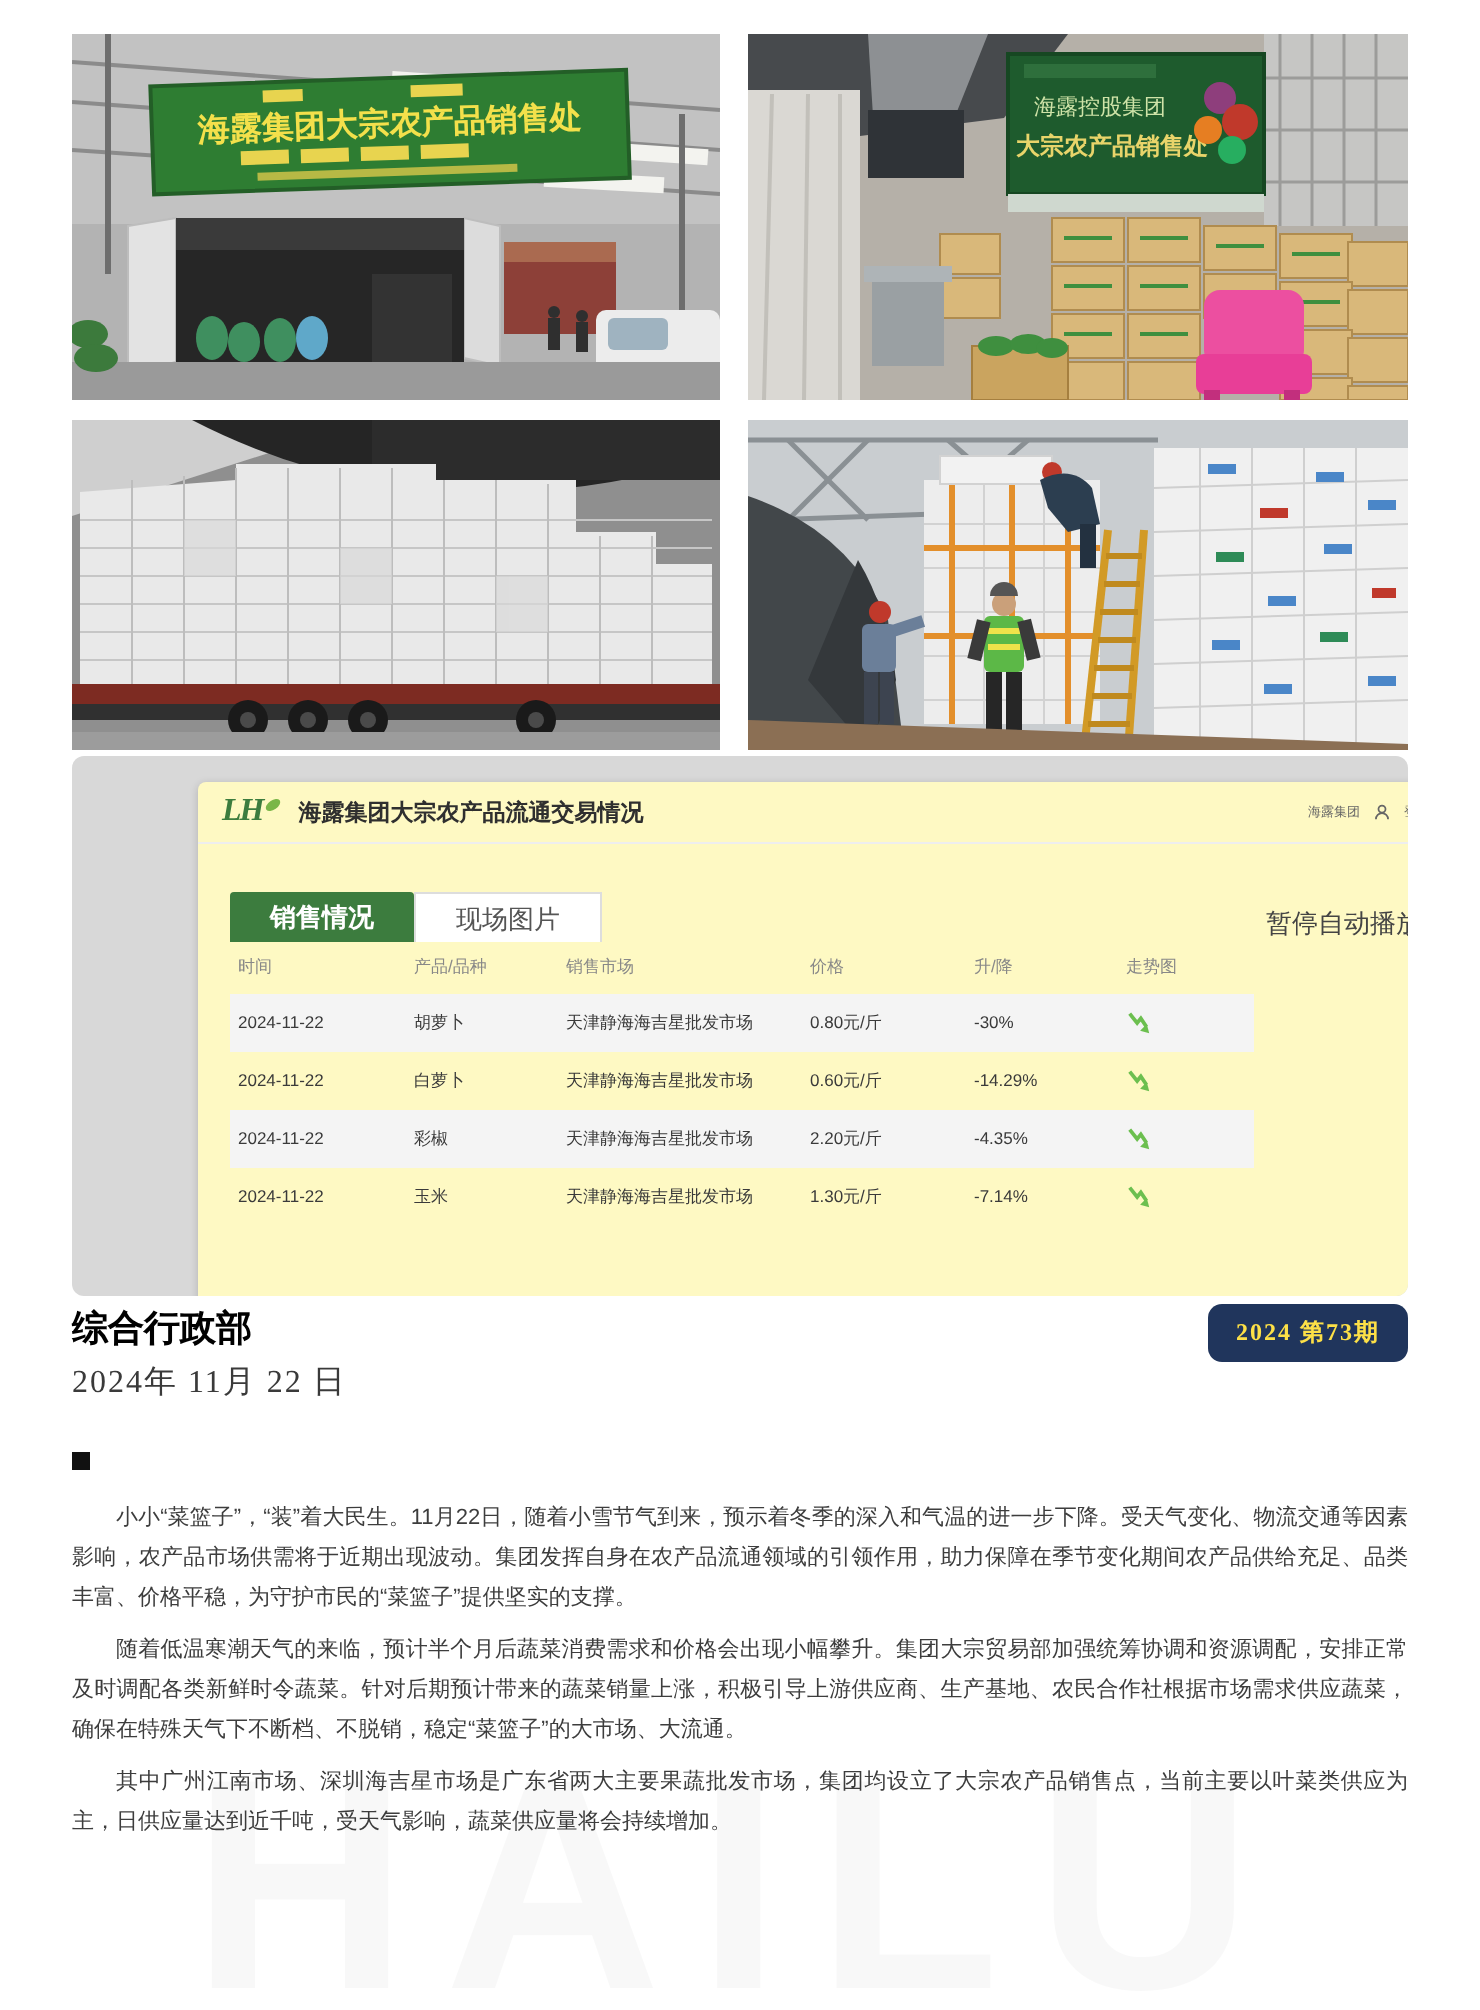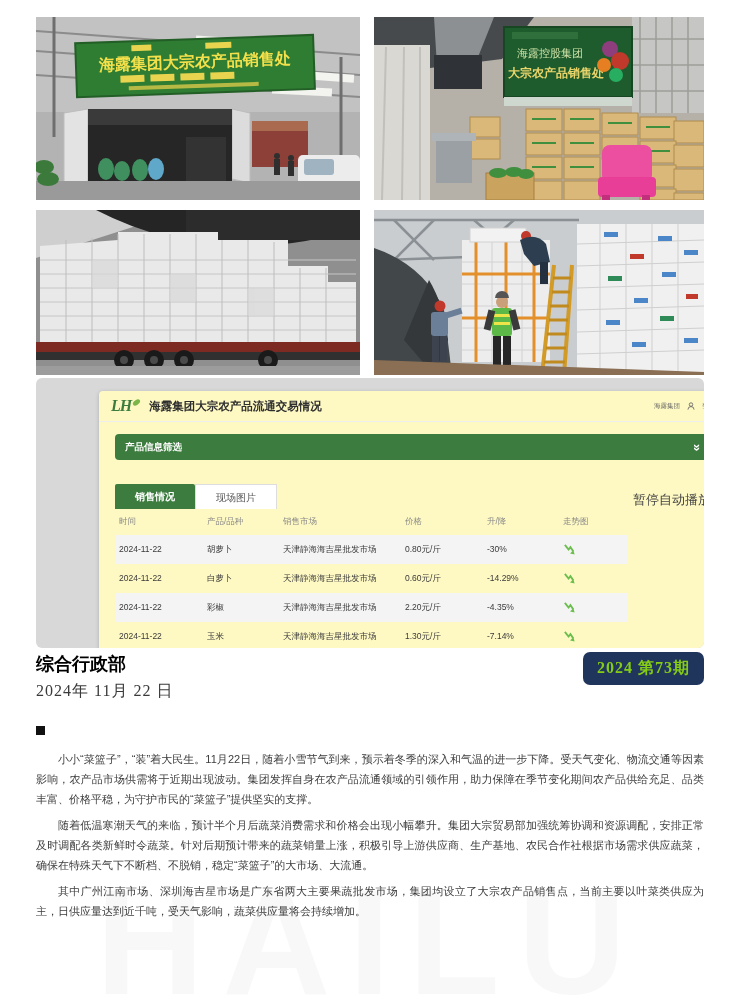--- a/index.html
+++ b/index.html
@@ -24,39 +24,39 @@
   .logo .leaf{width:9px;height:9px;margin-left:1px;margin-top:-8px;}
   .dash-title{font-size:11.5px;font-weight:bold;color:#2f2f2f;margin-left:8px;}
   .dash-nav{margin-left:auto;display:flex;align-items:center;gap:7px;}
   .dash-nav .nav-txt{font-size:6.5px;color:#666;}
   .dash-nav svg{width:8px;height:8px;}
   .filter-bar{margin:12px 16px 0;height:26px;background:#3c7c3e;border-radius:4px;
     display:flex;align-items:center;padding:0 10px;color:#fff;}
   .filter-bar .flabel{font-size:9.5px;font-weight:bold;}
   .filter-bar .chev{margin-left:auto;font-size:13px;font-weight:bold;transform:rotate(90deg);line-height:1;cursor:pointer;}
   .tabs-row{margin:24px 16px 0;display:flex;align-items:flex-end;}
-  .tab{height:25px;line-height:25px;text-align:center;font-size:10px;padding:0 20px;box-sizing:border-box;font-family:Liberation Serif, serif;}
+  .tab{height:25px;line-height:25px;text-align:center;font-size:13px;padding:0 20px;box-sizing:border-box;font-family:Liberation Serif, serif;}
   .tab.active{background:#3c7c3e;color:#fff;font-weight:bold;border-radius:2px 2px 0 0;}
   .tab.idle{background:#fff;color:#555;border:1px solid #ddd;border-bottom:none;}
   .autoplay{margin-left:auto;font-size:13px;color:#444;cursor:pointer;}
   table.dtable{border-collapse:collapse;margin:0 16px;width:512px;table-layout:fixed;font-size:8.5px;}
   table.dtable col.c1{width:88px}table.dtable col.c2{width:76px}table.dtable col.c3{width:122px}
   table.dtable col.c4{width:82px}table.dtable col.c5{width:76px}table.dtable col.c6{width:68px}
   table.dtable th{height:26px;font-weight:normal;color:#888;text-align:left;padding:0 4px;}
   table.dtable td{height:29px;color:#3a3a3a;padding:0 4px;line-height:1.3;}
   table.dtable tr.stripe{background:#f4f4f4;}
   td.pct{color:#6cbf4f;}
   .trend{width:13px;height:13px;display:block;}
 
   
   .issue-row{position:absolute;left:36px;top:652px;width:668px;display:flex;align-items:flex-start;}
   .dept{font-family:"Liberation Serif","DejaVu Serif",serif;font-weight:bold;font-size:18px;color:#000000;}
   .issue-date{font-family:"Liberation Serif","DejaVu Serif",serif;font-size:16px;color:#3a3a3a;margin-top:5px;letter-spacing:1px;}
-  .issue-badge{margin-left:auto;background:#20355c;color:#84cc16;border-radius:7px;
-    font-family:"Liberation Serif","DejaVu Serif",serif;font-weight:bold;font-size:16px;
+  .issue-badge{margin-left:auto;background:#20355c;color:#fde047;border-radius:7px;
+    font-family:"Liberation Serif","DejaVu Serif",serif;font-weight:bold;font-size:12px;
     padding:6px 14px;letter-spacing:1px;}
 
   
   .article{position:absolute;left:36px;top:726px;width:668px;}
   .article-title{display:flex;align-items:center;gap:10px;margin-bottom:14px;}
   .bullet{width:9px;height:9px;background:#111;}
   .article-title h1{margin:0;font-size:20px;font-weight:bold;color:#111;letter-spacing:.5px;}
   .article p{margin:0 0 6px;font-size:11px;line-height:1.82;color:#3d3d3d;
     text-align:justify;text-indent:2em;}
   .watermark{position:absolute;left:0;top:130px;width:668px;text-align:center;
@@ -390,24 +390,20 @@
         <span class="dash-nav">
           <span class="nav-txt">海露集团</span>
           <svg viewBox="0 0 10 10">
             <circle cx="5" cy="3.2" r="2.2" fill="none" stroke="#666" stroke-width="1.1"></circle>
             <path d="M1.2,9.5 A3.8,3.8 0 0 1 8.8,9.5" fill="none" stroke="#666" stroke-width="1.1"></path>
           </svg>
           <span class="nav-txt">登录</span>
         </span>
       </div>
 
-      <div class="filter-bar">
-        <span class="flabel">产品信息筛选</span>
-        <span class="chev">»</span>
-      </div>
 
       <div class="tabs-row">
         <div class="tab active">销售情况</div>
         <div class="tab idle">现场图片</div>
         <span class="autoplay">暂停自动播放</span>
       </div>
 
       <table class="dtable">
         <colgroup>
             <col class="c1">

